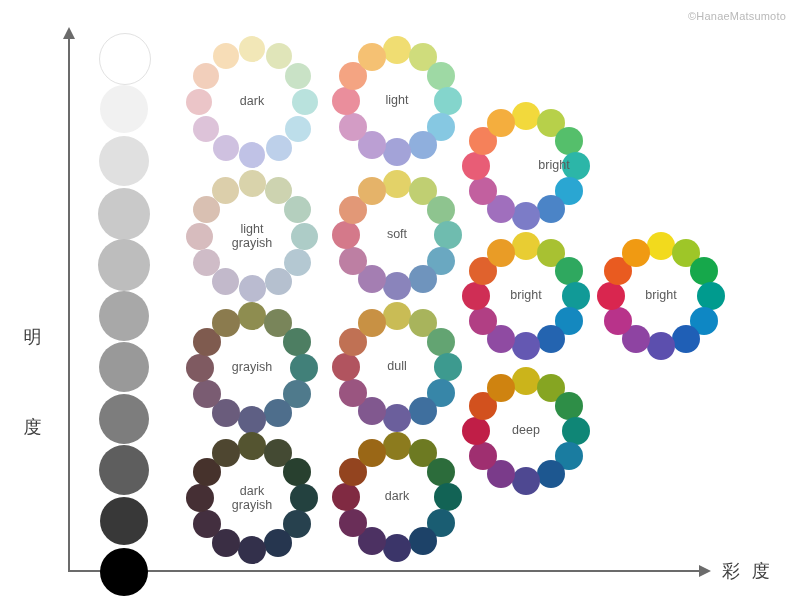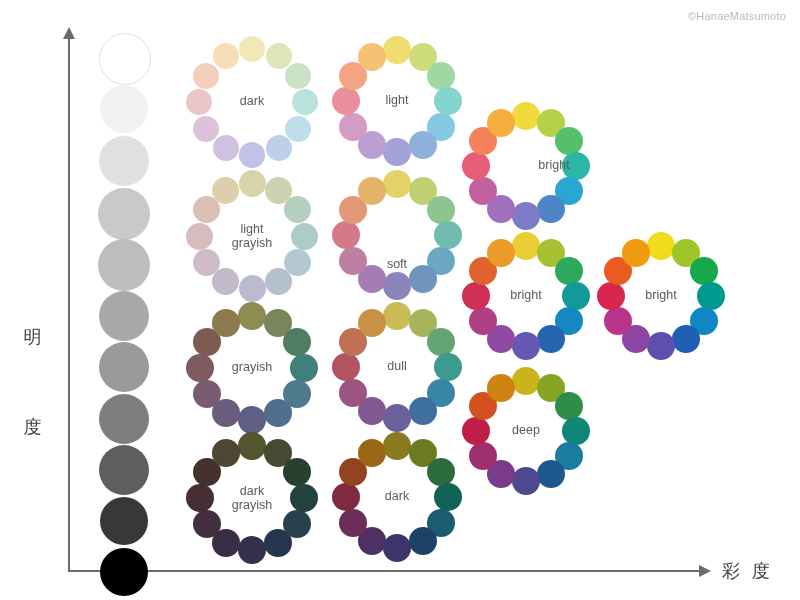--- a/index.html
+++ b/index.html
@@ -178,21 +178,21 @@
         <div class="tone-dot" style="width: 28px; height: 28px; left: 95.1673px; top: 25.5px; background: rgb(142, 196, 143);"></div>
         <div class="tone-dot" style="width: 28px; height: 28px; left: 102px; top: 51px; background: rgb(111, 188, 175);"></div>
         <div class="tone-dot" style="width: 28px; height: 28px; left: 95.1673px; top: 76.5px; background: rgb(106, 168, 193);"></div>
         <div class="tone-dot" style="width: 28px; height: 28px; left: 76.5px; top: 95.1673px; background: rgb(111, 148, 189);"></div>
         <div class="tone-dot" style="width: 28px; height: 28px; left: 51px; top: 102px; background: rgb(138, 132, 187);"></div>
         <div class="tone-dot" style="width: 28px; height: 28px; left: 25.5px; top: 95.1673px; background: rgb(164, 126, 178);"></div>
         <div class="tone-dot" style="width: 28px; height: 28px; left: 6.8327px; top: 76.5px; background: rgb(189, 127, 163);"></div>
         <div class="tone-dot" style="width: 28px; height: 28px; left: 0px; top: 51px; background: rgb(212, 121, 138);"></div>
         <div class="tone-dot" style="width: 28px; height: 28px; left: 6.8327px; top: 25.5px; background: rgb(226, 152, 119);"></div>
         <div class="tone-dot" style="width: 28px; height: 28px; left: 25.5px; top: 6.8327px; background: rgb(229, 179, 105);"></div>
-        <div class="tone-name" style="top: 65px; margin-top: 30px;">soft</div>
+        <div class="tone-name" style="top: 65px;">soft</div>
       </div>
       <div class="tone-wheel" style="left: 462px; top: 232px; width: 128px; height: 128px;">
         <div class="tone-dot" style="width: 28px; height: 28px; left: 50px; top: 0px; background: rgb(232, 205, 51);"></div>
         <div class="tone-dot" style="width: 28px; height: 28px; left: 75px; top: 6.69873px; background: rgb(168, 193, 50);"></div>
         <div class="tone-dot" style="width: 28px; height: 28px; left: 93.3013px; top: 25px; background: rgb(47, 168, 95);"></div>
         <div class="tone-dot" style="width: 28px; height: 28px; left: 100px; top: 50px; background: rgb(17, 154, 151);"></div>
         <div class="tone-dot" style="width: 28px; height: 28px; left: 93.3013px; top: 75px; background: rgb(20, 136, 191);"></div>
         <div class="tone-dot" style="width: 28px; height: 28px; left: 75px; top: 93.3013px; background: rgb(36, 100, 176);"></div>
         <div class="tone-dot" style="width: 28px; height: 28px; left: 50px; top: 100px; background: rgb(100, 88, 178);"></div>
         <div class="tone-dot" style="width: 28px; height: 28px; left: 25px; top: 93.3013px; background: rgb(143, 75, 162);"></div>

